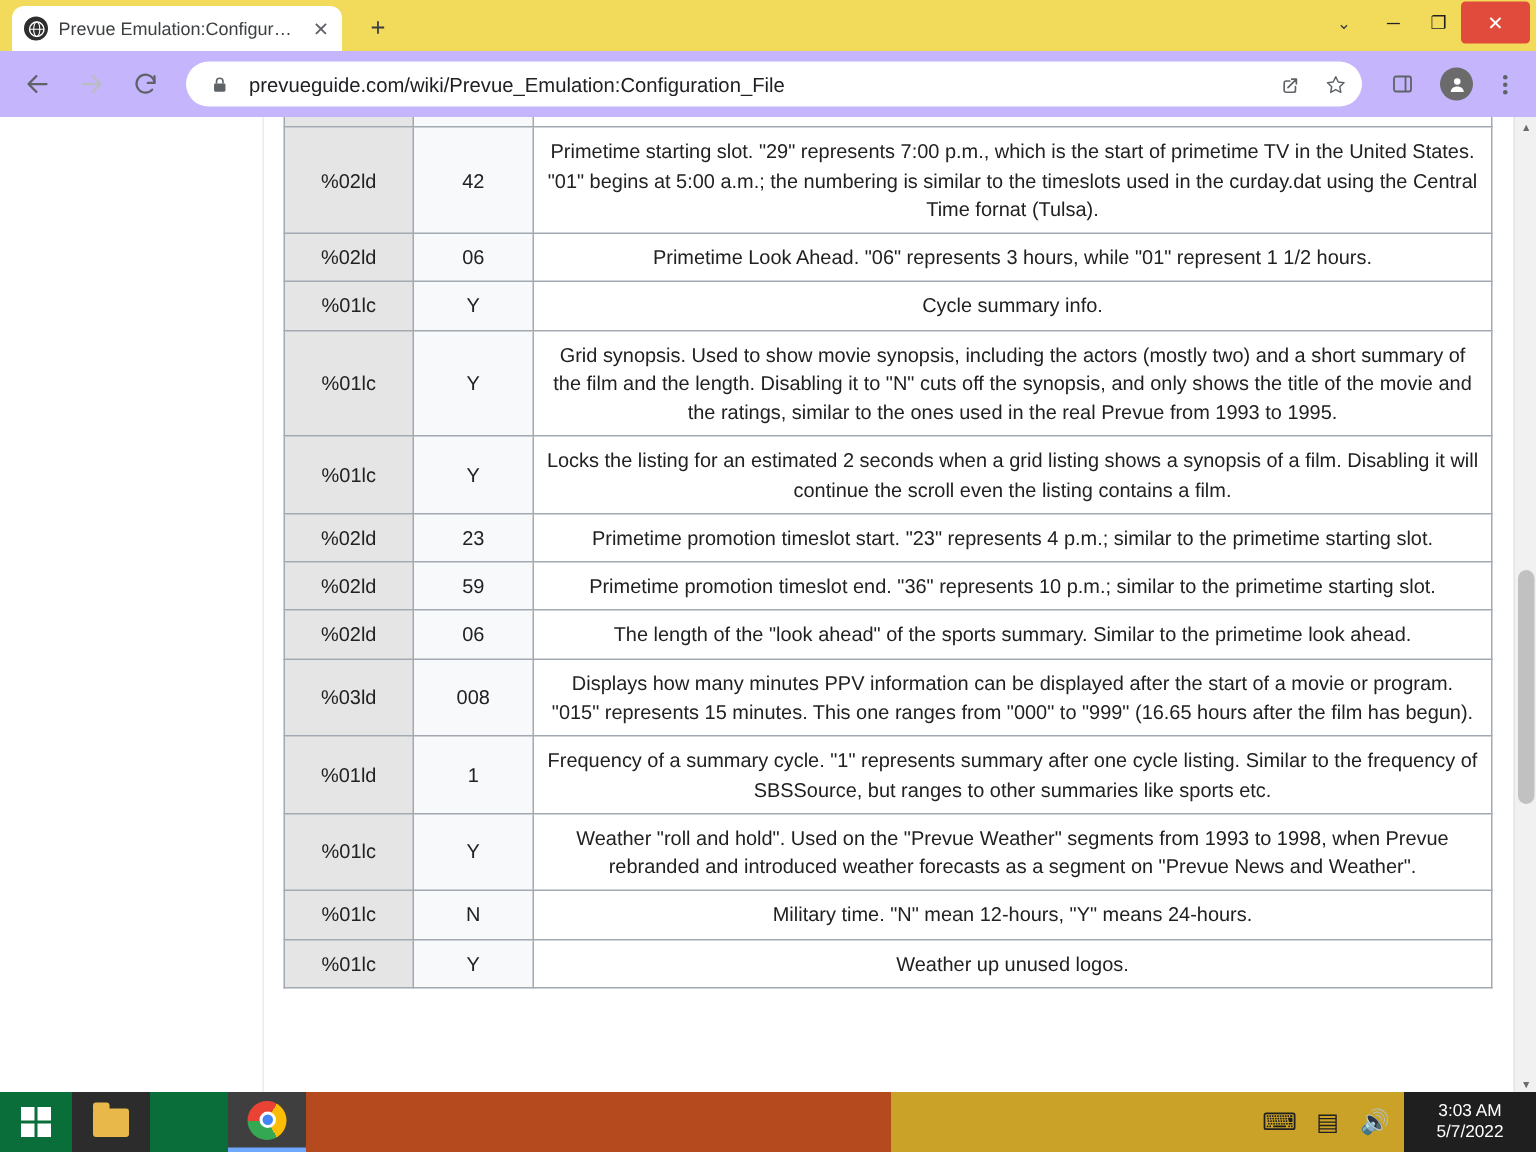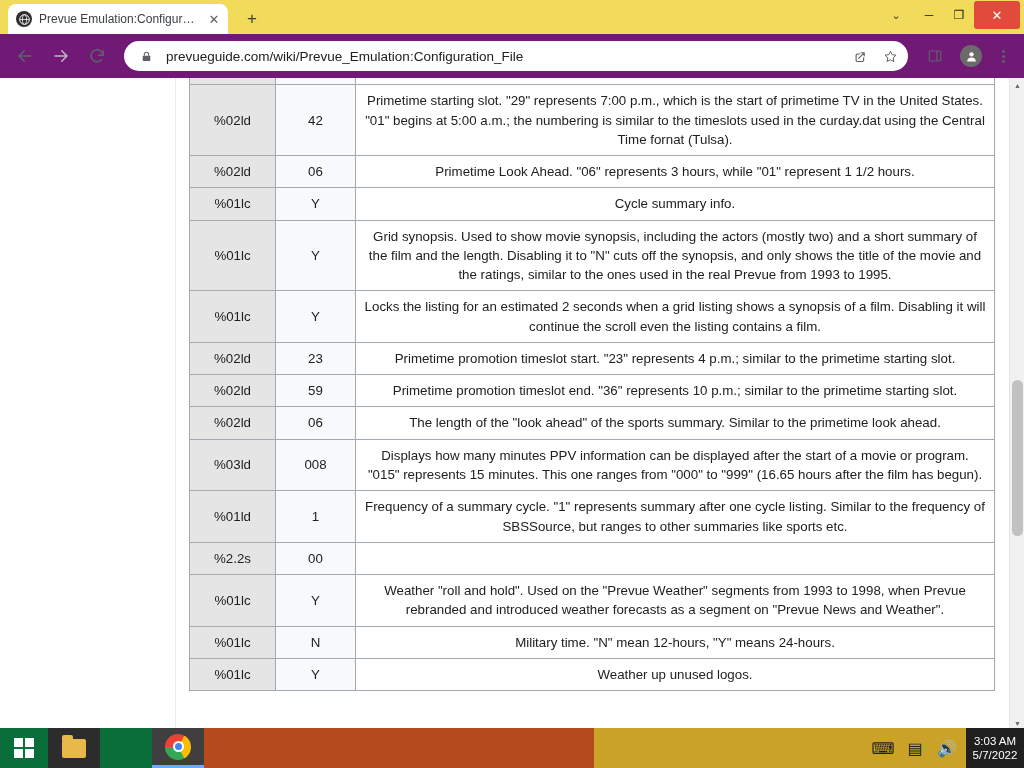--- a/index.html
+++ b/index.html
@@ -82,21 +82,21 @@
     width: 46px; height: 28px;
     background: #e04b3c;
     color: #fff;
     border-radius: 3px;
     margin-right: 4px;
     font-size: 13px;
   }
 
   .toolbar {
     height: 44px;
-    background: #701a75;
+    background: #c4b5fd;
     display: flex;
     align-items: center;
     padding: 0 10px;
     gap: 6px;
   }
   .nav-btn {
     width: 30px; height: 30px;
     display: flex; align-items: center; justify-content: center;
     color: #5f6368;
     border-radius: 50%;
@@ -229,21 +229,21 @@
   .tb-fill-b { flex: 0 0 390px; height: 40px; background: #b44a1e; }
   .tb-fill-c { flex: 1 1 auto; height: 40px; background: #c9a227; }
   .tray {
     display: flex; align-items: center; gap: 14px;
     padding: 0 10px;
     height: 40px;
     background: #c9a227;
   }
   .tray-icon { width: 18px; height: 18px; display:flex; align-items:center; justify-content:center; color:#202020; }
   .clock {
-    width: 58px;
+    width: 88px;
     text-align: center;
     color: #fff;
     font-size: 11.5px;
     line-height: 1.25;
     background: #1f1f1f;
     height: 40px;
     display: flex; flex-direction: column; align-items: center; justify-content: center;
   }
   .chrome-ball {
     width: 26px; height: 26px; border-radius: 50%;
@@ -395,25 +395,20 @@
               <td class="c-fmt">%03ld</td>
               <td class="c-val">008</td>
               <td class="c-desc">Displays how many minutes PPV information can be displayed after the start of a movie or program. "015" represents 15 minutes. This one ranges from "000" to "999" (16.65 hours after the film has begun).</td>
             </tr>
           <tr>
               <td class="c-fmt">%01ld</td>
               <td class="c-val">1</td>
               <td class="c-desc">Frequency of a summary cycle. "1" represents summary after one cycle listing. Similar to the frequency of SBSSource, but ranges to other summaries like sports etc.</td>
             </tr>
           <tr>
-              <td class="c-fmt">%2.2s</td>
-              <td class="c-val">00</td>
-              <td class="c-desc"></td>
-            </tr>
-          <tr>
               <td class="c-fmt">%01lc</td>
               <td class="c-val">Y</td>
               <td class="c-desc">Weather "roll and hold". Used on the "Prevue Weather" segments from 1993 to 1998, when Prevue rebranded and introduced weather forecasts as a segment on "Prevue News and Weather".</td>
             </tr>
           <tr>
               <td class="c-fmt">%01lc</td>
               <td class="c-val">N</td>
               <td class="c-desc">Military time. "N" mean 12-hours, "Y" means 24-hours.</td>
             </tr>
           <tr>

